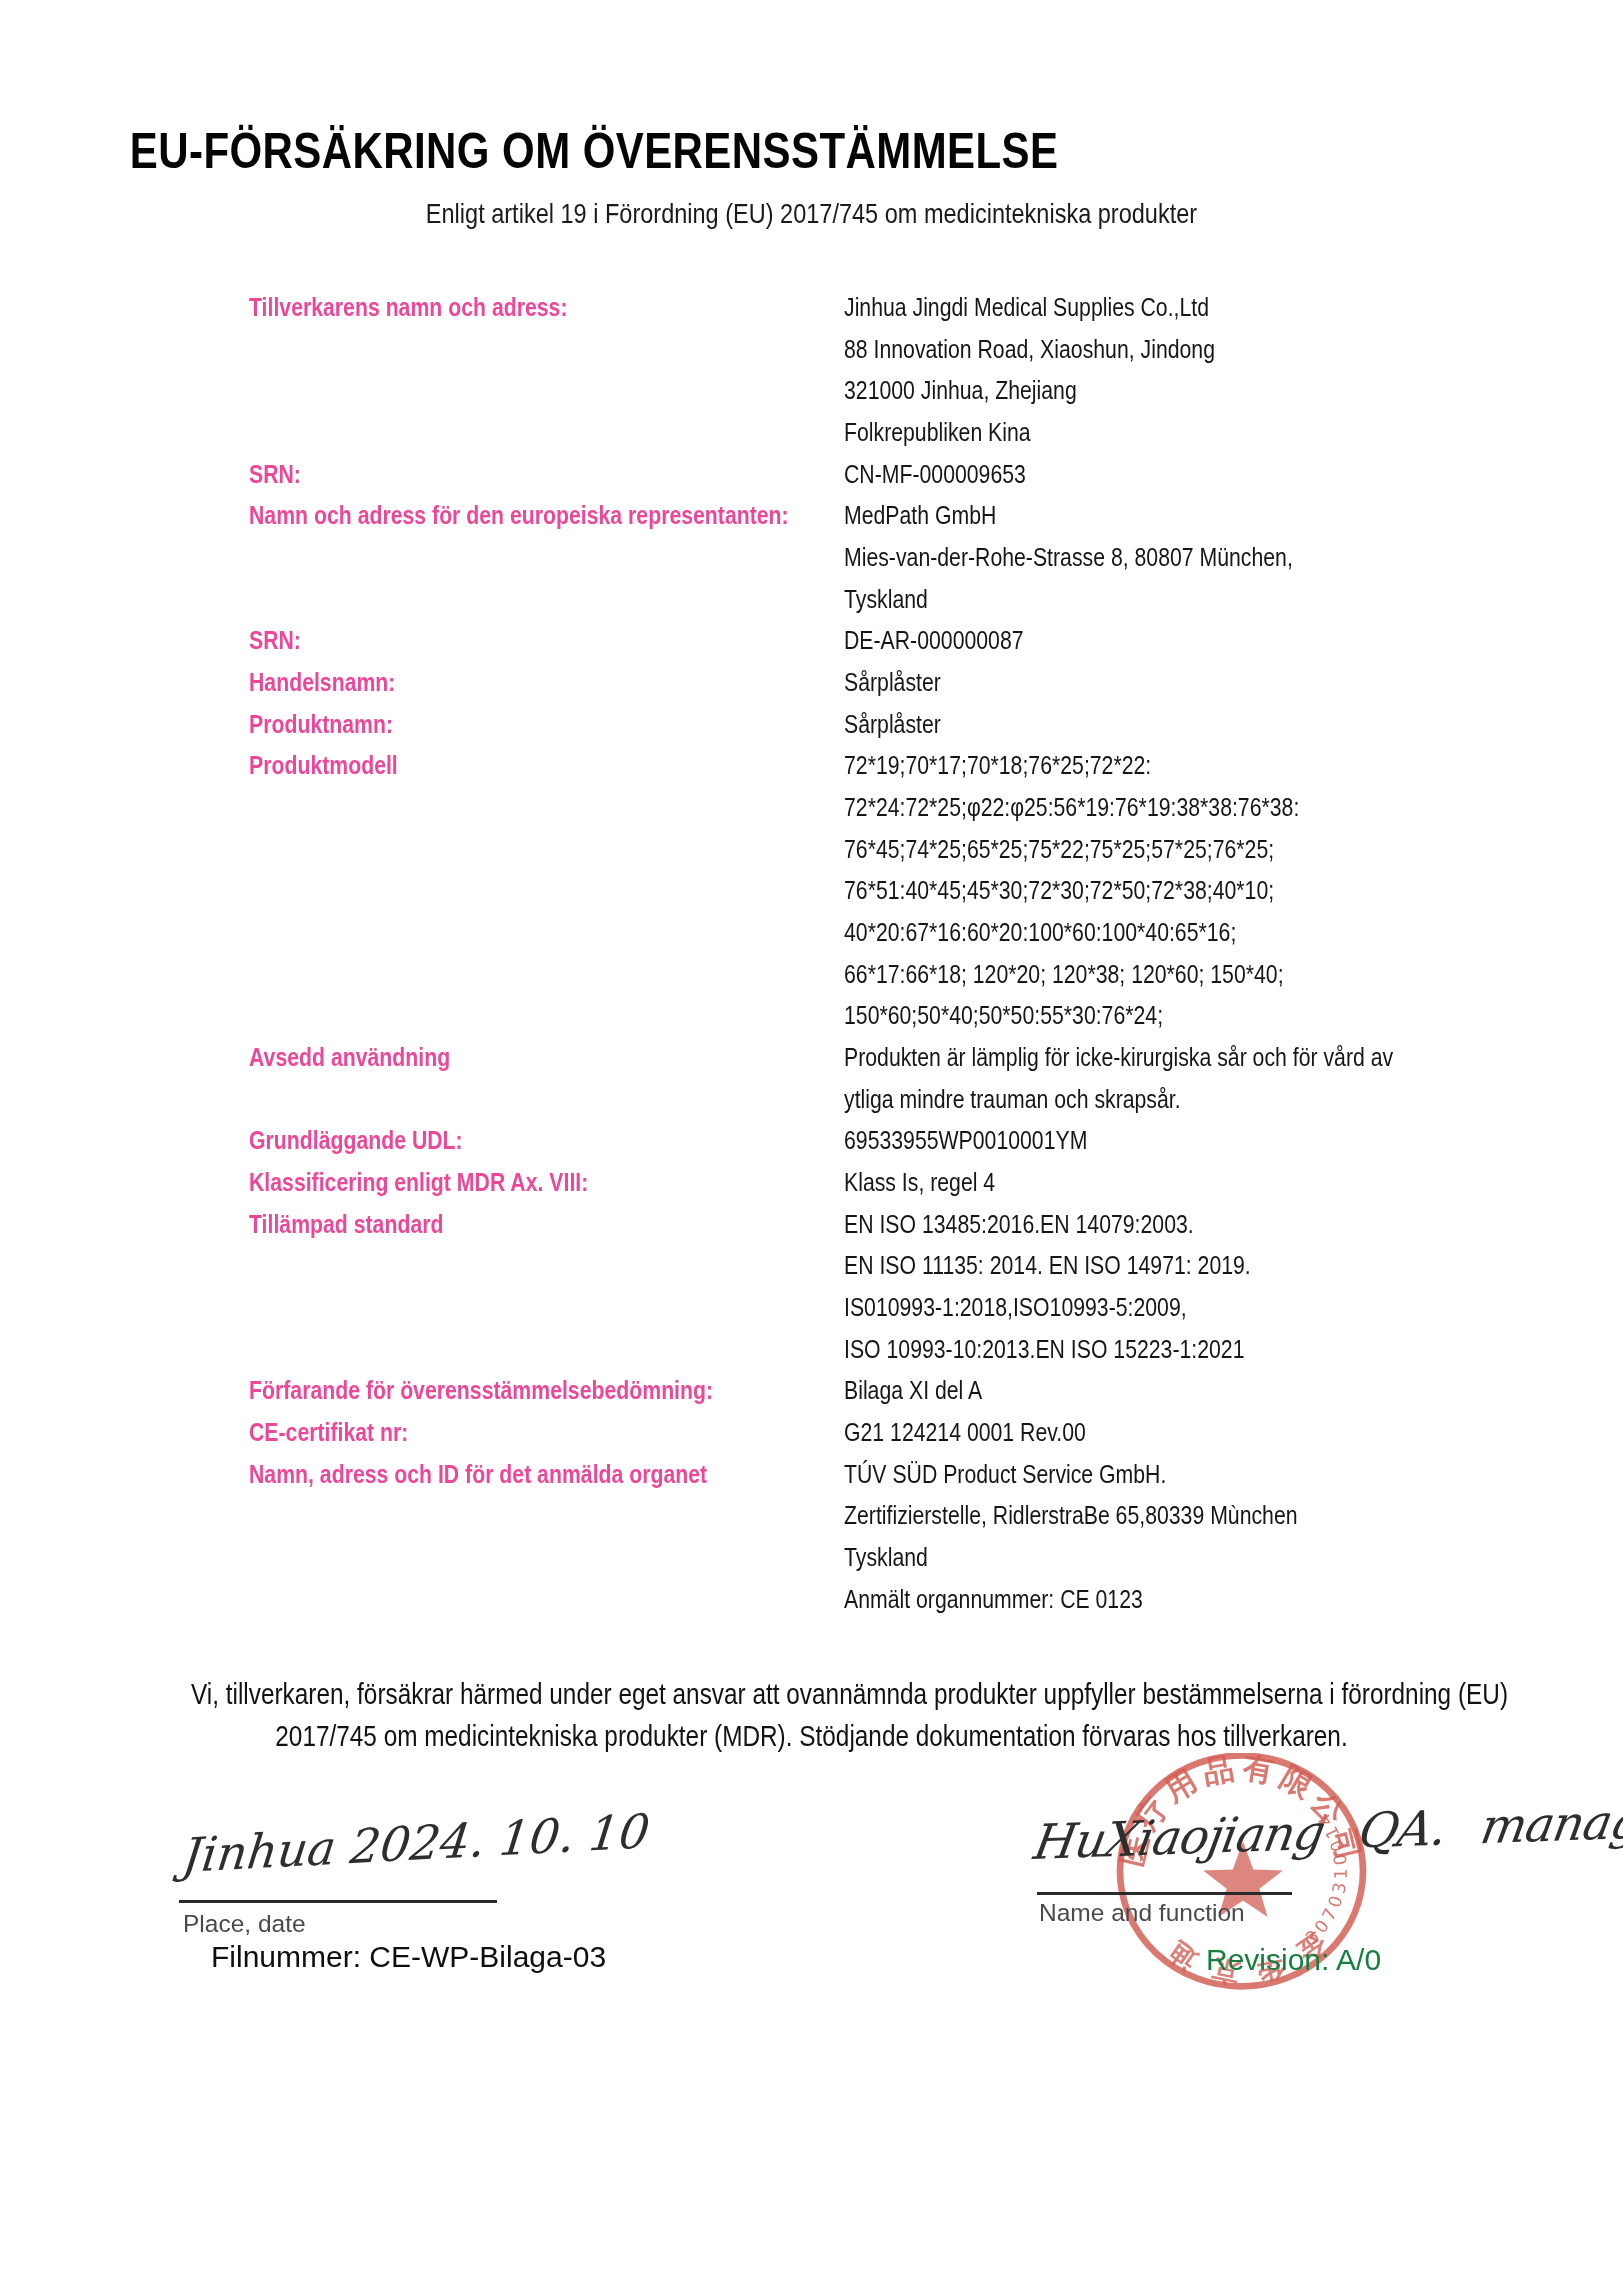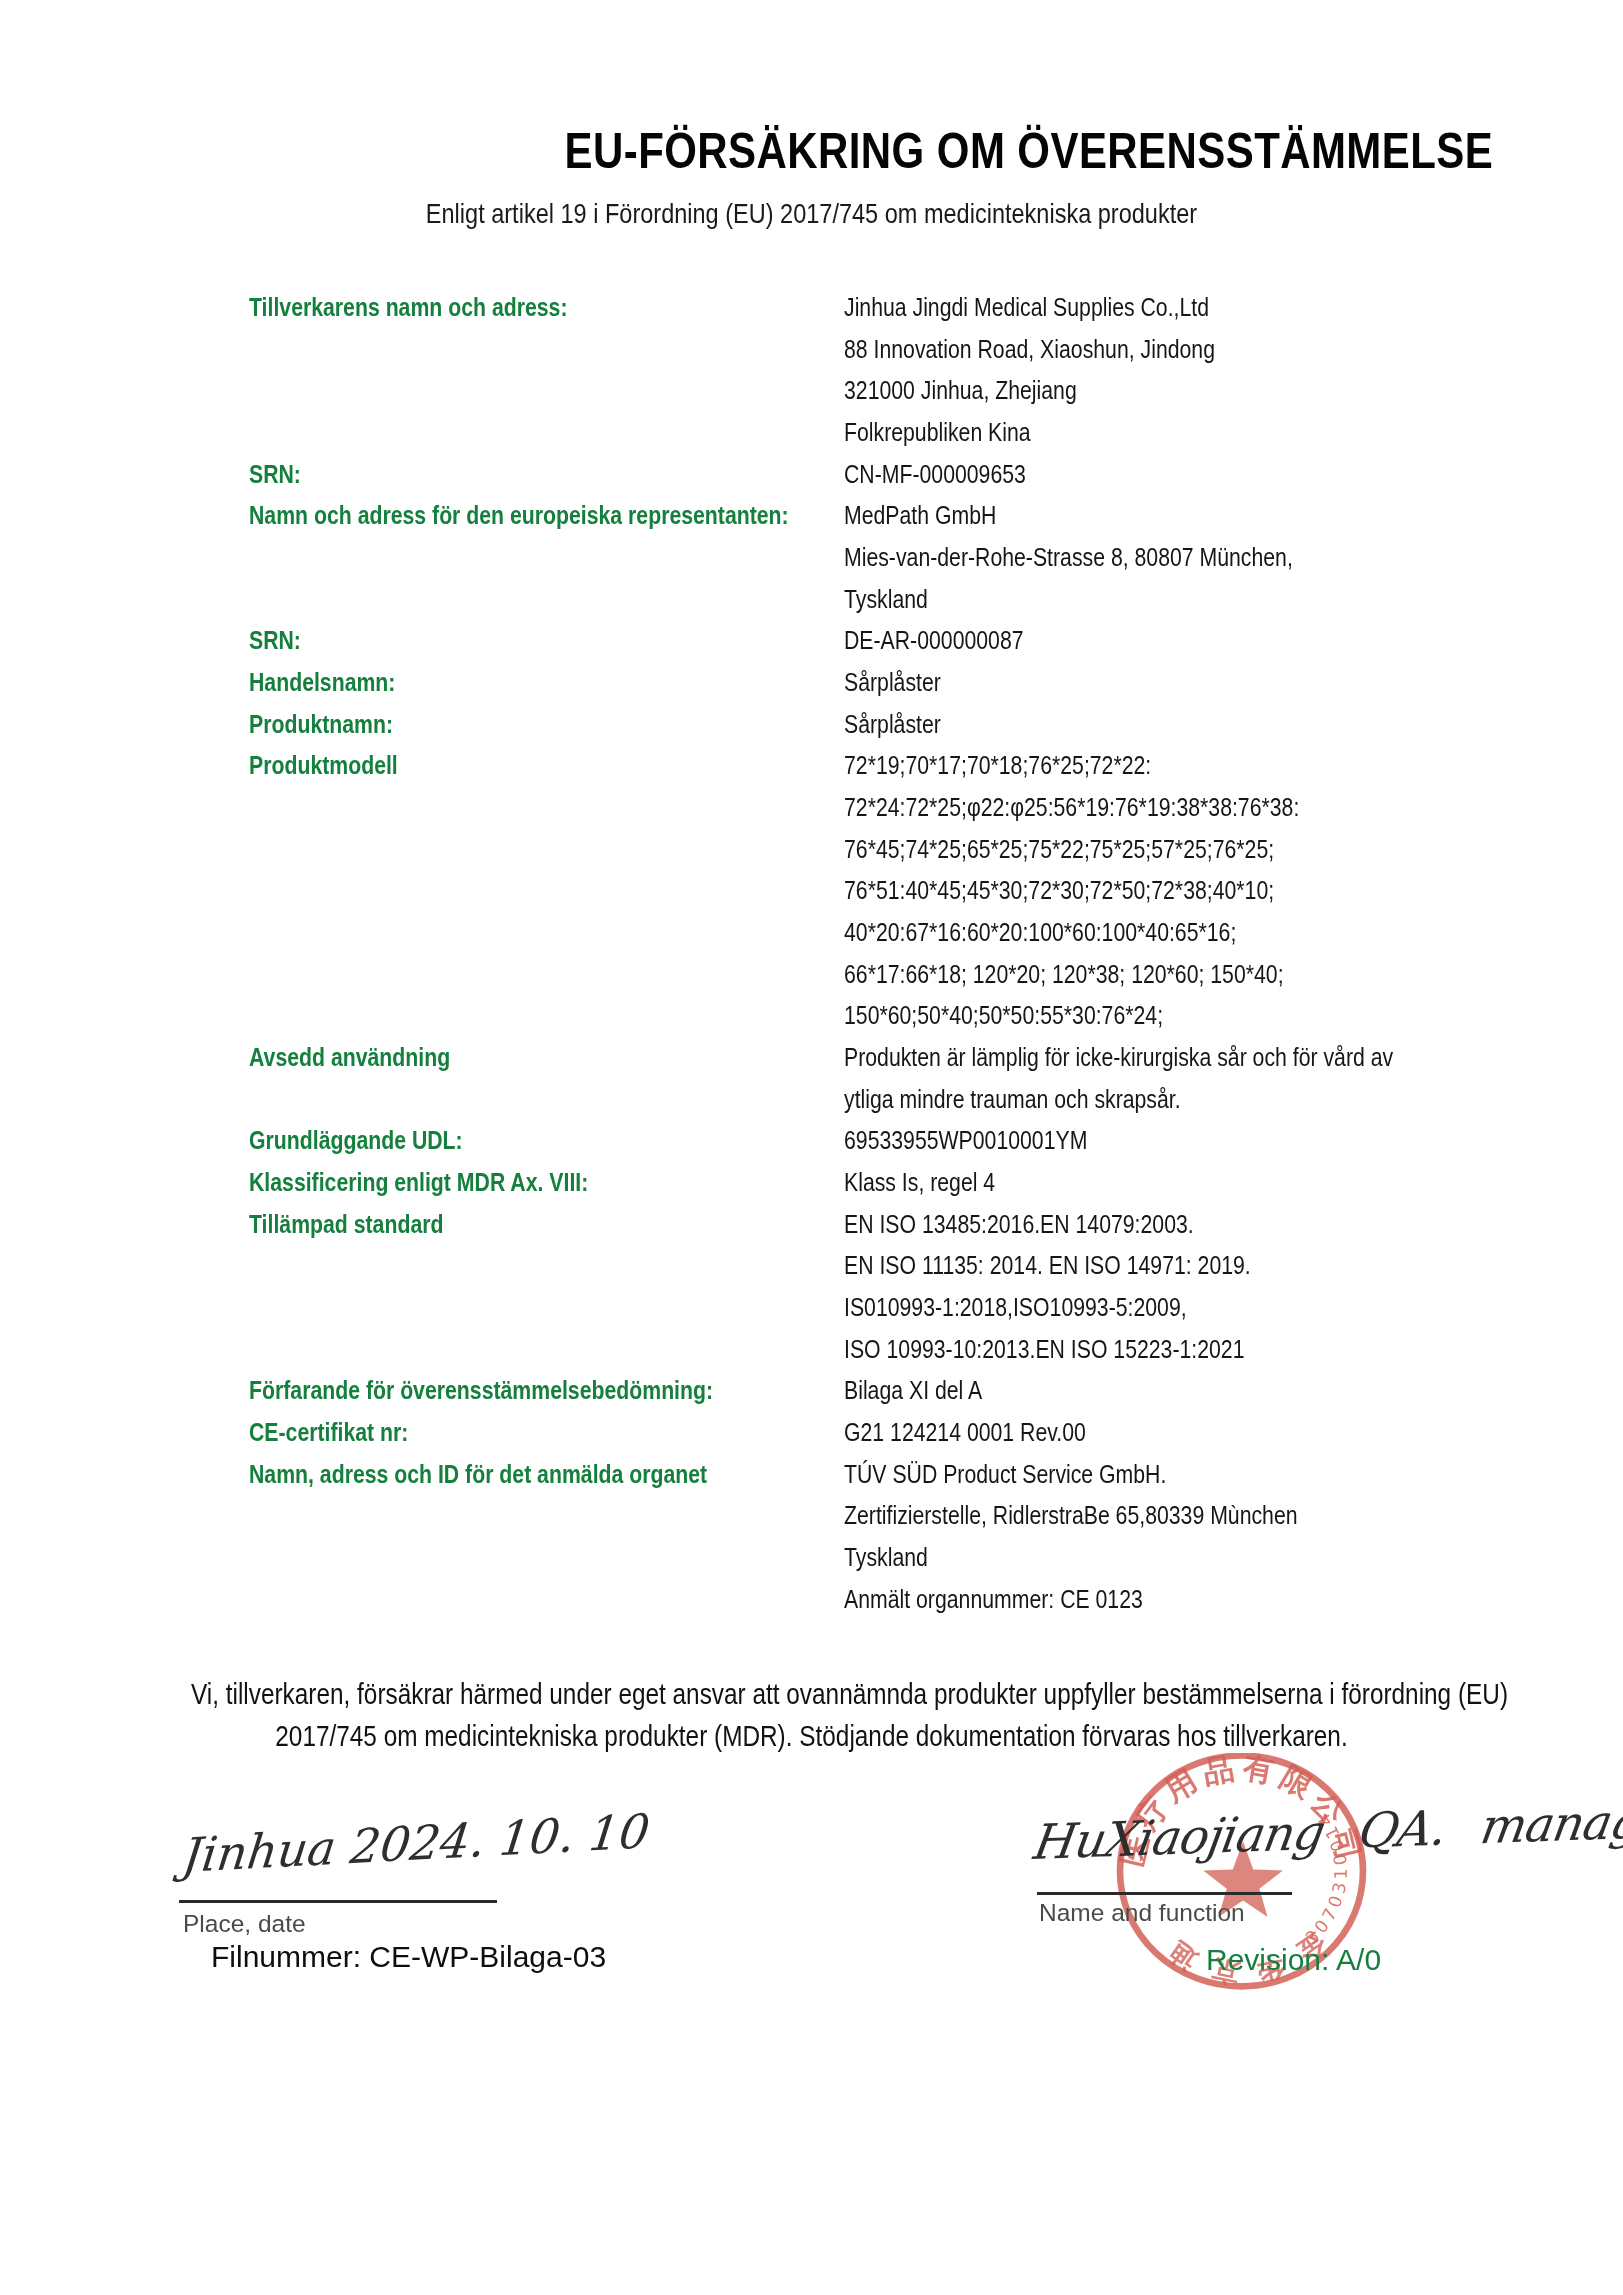--- a/index.html
+++ b/index.html
@@ -3,29 +3,29 @@
 <meta charset="utf-8">
 <style>
   html,body{margin:0;padding:0;background:#e8e8e8;}
   .page{
     position:relative;width:1623px;height:2295px;background:#ffffff;
     font-family:"Liberation Sans", sans-serif;color:#141414;overflow:hidden;
   }
   .cond{display:inline-block;transform:scaleX(0.85);transform-origin:0 50%;white-space:nowrap;}
   .cond-c{display:block;transform:scaleX(0.84);transform-origin:50% 50%;white-space:nowrap;}
   .doc-title{
-    position:absolute;top:122px;left:0;width:100%;text-align:right;
+    position:absolute;top:122px;left:0;width:100%;text-align:left;
     font-size:50px;font-weight:bold;color:#050505;letter-spacing:0.5px;
   }
   .doc-subtitle{
     position:absolute;top:198px;left:0;width:100%;text-align:center;
     font-size:28px;color:#1a1a1a;
   }
   .row{position:absolute;left:0;width:100%;height:33px;font-size:25px;line-height:32px;}
-  .row .lbl{position:absolute;left:249px;font-weight:bold;color:#15803d;}
+  .row .lbl{position:absolute;left:249px;font-weight:bold;color:#ec4899;}
   .row .val{position:absolute;left:844px;color:#161616;}
   .decl{
     position:absolute;left:0;width:100%;text-align:center;
     font-size:29px;color:#121212;z-index:2;
   }
   .decl-1{top:1678px;padding-left:38px;}
   .decl-2{top:1720px;}
   .hand{
     font-family:"DejaVu Serif", serif;font-style:italic;color:#2e2e2e;
     position:absolute;white-space:nowrap;z-index:3;

